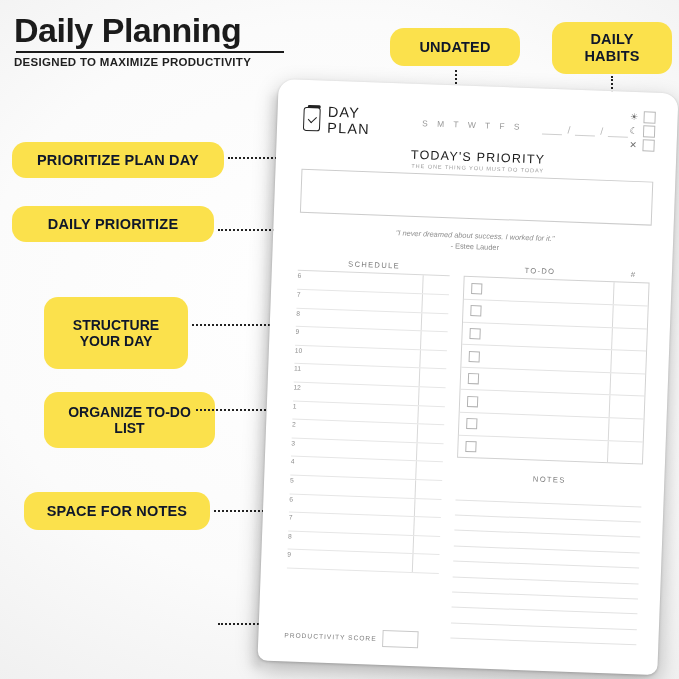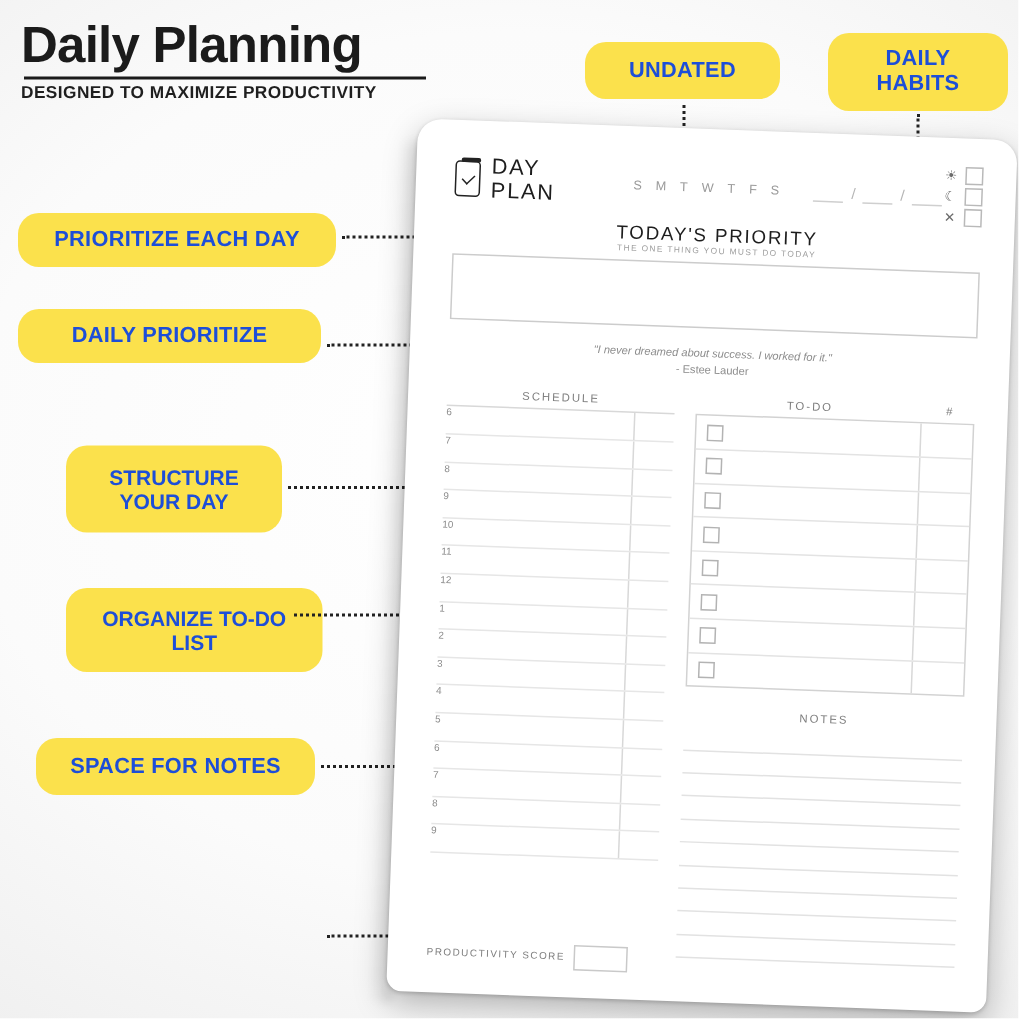--- a/index.html
+++ b/index.html
@@ -49,38 +49,38 @@
     letter-spacing: 0.3px;
     font-weight: bold;
     color: #1f1f1f;
   }
 
   
   .pill {
     position: absolute;
     background: #fbe14c;
     border-radius: 14px;
-    color: #1d4ed8;
+    color: #0f172a;
     font-weight: bold;
     display: flex;
     align-items: center;
     justify-content: center;
     text-align: center;
     box-sizing: border-box;
     padding: 6px 10px;
     line-height: 1.16;
   }
   .pill.l { font-size: 14.5px; letter-spacing: 0.2px; }
   .pill.s { font-size: 14px; }
 
   #pill-undated { left: 390px; top: 28px;  width: 130px; height: 38px; }
   #pill-habits  { left: 552px; top: 22px;  width: 120px; height: 52px; }
   #pill-prio    { left: 12px;  top: 142px; width: 212px; height: 36px; }
   #pill-insp    { left: 12px;  top: 206px; width: 202px; height: 36px; }
-  #pill-struct  { left: 44px;  top: 297px; width: 144px; height: 58px; }
+  #pill-struct  { left: 44px;  top: 297px; width: 144px; height: 72px; }
   #pill-todo    { left: 44px;  top: 392px; width: 171px; height: 56px; }
   #pill-notes   { left: 24px;  top: 492px; width: 186px; height: 38px; }
   #pill-measure { left: 32px;  top: 596px; width: 182px; height: 56px; }
 
   
   .arrow { position: absolute; }
   .arrow .dots {
     position: absolute;
     top: 50%;
     left: 0;
@@ -351,21 +351,21 @@
 <div id="stage">
 
   <div class="headline">
     <h1>Daily Planning</h1>
     <div class="rule"></div>
     <h2>DESIGNED TO MAXIMIZE PRODUCTIVITY</h2>
   </div>
 
   <div class="pill l" id="pill-undated">UNDATED</div>
   <div class="pill l" id="pill-habits">DAILY HABITS</div>
-  <div class="pill l" id="pill-prio">PRIORITIZE EACH DAY</div>
+  <div class="pill l" id="pill-prio">PRIORITIZE PLAN DAY</div>
   <div class="pill l" id="pill-insp">DAILY PRIORITIZE</div>
   <div class="pill s" id="pill-struct">STRUCTURE YOUR DAY</div>
   <div class="pill s" id="pill-todo">ORGANIZE TO-DO LIST</div>
   <div class="pill l" id="pill-notes">SPACE FOR NOTES</div>
 
   <div class="arrow" style="left:228px; top:150px; width:90px; height:16px;">
     <div class="dots" style="width:80px;"></div>
       <div class="head" style="left:80px;"></div>
   </div>
   <div class="arrow" style="left:218px; top:222px; width:170px; height:16px;">

